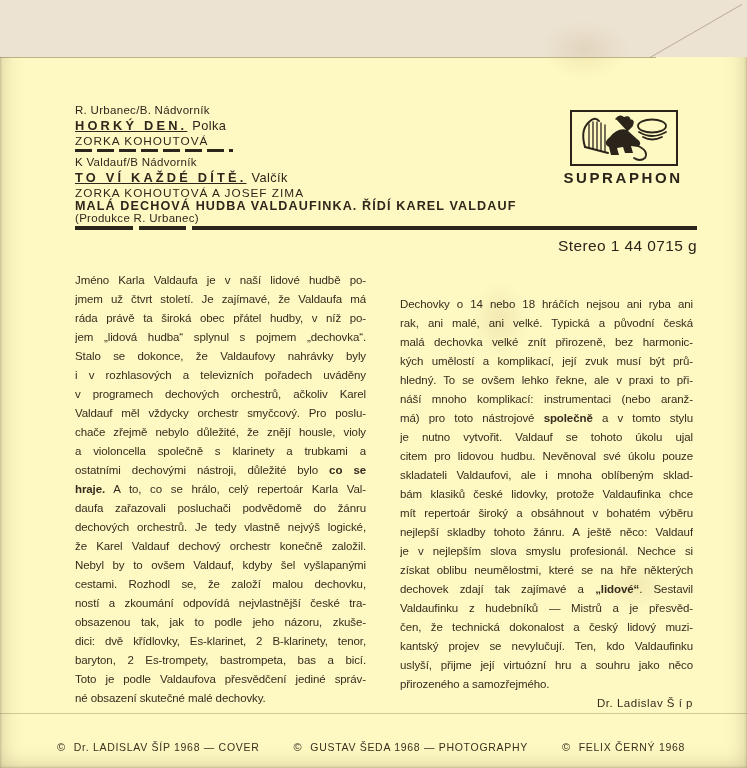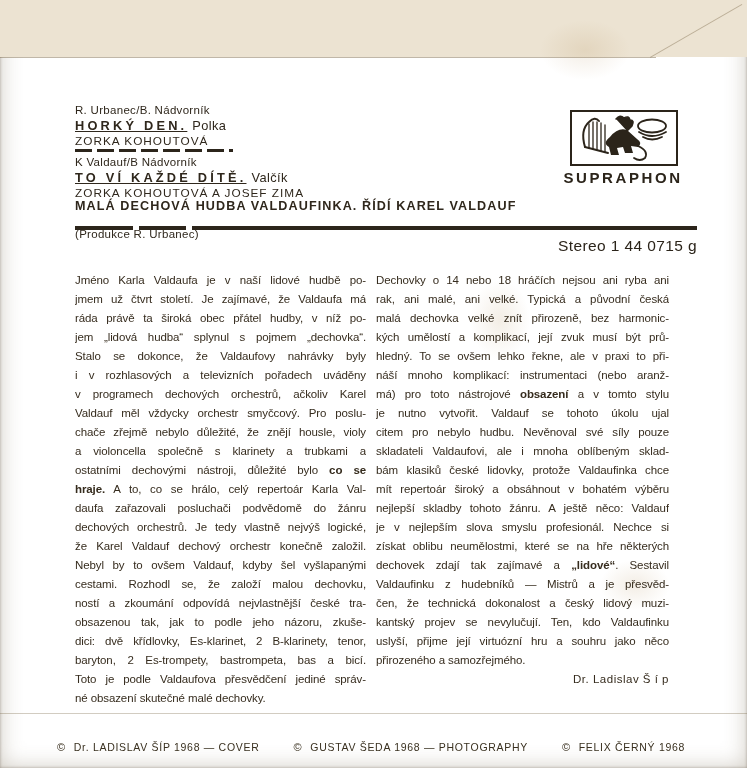--- a/index.html
+++ b/index.html
@@ -5,21 +5,21 @@
   html,body { margin:0; padding:0; }
   body {
     width:747px; height:768px;
     background:#7e7668;
     font-family:"Liberation Sans", sans-serif;
     position:relative;
     overflow:hidden;
   }
   .sleeve {
     position:absolute; inset:0;
-    background:#ffffff;
+    background:#fef9c3;
     box-shadow: inset 0 0 22px rgba(96,78,50,.30), inset 0 0 3px rgba(60,48,30,.40);
     overflow:hidden;
   }
   .flap {
     position:absolute; top:0; left:0; right:0; height:57px;
     background:#ece3d2;
   }
   .flap-seam {
     position:absolute; top:57px; left:0; width:656px; height:1px;
     background:rgba(115,95,62,.45);
@@ -80,21 +80,21 @@
     text-align:right; font-weight:normal; font-size:15.5px; letter-spacing:.4px;
     color:#2b241a; white-space:nowrap;margin-top:40px;
   }
 
   
   .col {
     position:absolute; top:271px; width:291px;
     color:#362c1e; font-size:11.5px; letter-spacing:-.1px;
   }
   .col-left  { left:75px;  }
-  .col-right { left:376px; width:293px; }
+  .col-right { left:400px; width:293px;margin-top:24px; }
   .tline {
     height:19px; line-height:19px;
     text-align:justify; text-align-last:justify;
     overflow:hidden;
   }
   .tline.last  { text-align-last:left; }
   .tline.right { text-align-last:right; letter-spacing:.5px; }
   .tline b { font-weight:bold; }
 
   
@@ -124,21 +124,21 @@
       <span class="title-strong">HORKÝ DEN.</span><span class="title-sub">Polka</span>
     </div>
     <div class="hline artist" style="top:134px">ZORKA KOHOUTOVÁ</div>
     <div class="dash-rule"></div>
     <div class="hline credits" style="top:156px">K Valdauf/B Nádvorník</div>
     <div class="hline title-line" style="top:170px">
       <span class="title-strong">TO VÍ KAŽDÉ DÍTĚ.</span><span class="title-sub">Valčík</span>
     </div>
     <div class="hline artist" style="top:186px">ZORKA KOHOUTOVÁ A JOSEF ZIMA</div>
     <div class="hline ensemble" style="top:199px">MALÁ DECHOVÁ HUDBA VALDAUFINKA. ŘÍDÍ KAREL VALDAUF</div>
-    <div class="hline production" style="top:228px">(Produkce R. Urbanec)</div>
+    <div class="hline production" style="top:212px">(Produkce R. Urbanec)</div>
   </div>
 
   <div class="thick-rule"></div>
 
   <div class="logo-box">
     <svg viewBox="0 0 104 52">
       <g fill="none" stroke="#2b241a" stroke-width="2" stroke-linecap="round" stroke-linejoin="round">
         <path d="M13 35 Q8 18 17 10 Q23 4 27 9"></path>
         <path d="M13 35 L36 41"></path>
         <path d="M17 12 L17 36" stroke-width="1.3"></path>
@@ -183,23 +183,23 @@
       <div class="tline">Toto je podle Valdaufova přesvědčení jediné správ-</div>
       <div class="tline last">né obsazení skutečné malé dechovky.</div>
     </div>
   <div class="col col-right">
       <div class="tline">Dechovky o 14 nebo 18 hráčích nejsou ani ryba ani</div>
       <div class="tline">rak, ani malé, ani velké. Typická a původní česká</div>
       <div class="tline">malá dechovka velké znít přirozeně, bez harmonic-</div>
       <div class="tline">kých umělostí a komplikací, její zvuk musí být prů-</div>
       <div class="tline">hledný. To se ovšem lehko řekne, ale v praxi to při-</div>
       <div class="tline">náší mnoho komplikací: instrumentaci (nebo aranž-</div>
-      <div class="tline">má) pro toto nástrojové <b>obsazení</b> a v tomto stylu</div>
+      <div class="tline">má) pro toto nástrojové <b>společně</b> a v tomto stylu</div>
       <div class="tline">je nutno vytvořit. Valdauf se tohoto úkolu ujal</div>
-      <div class="tline">citem pro nebylo hudbu. Nevěnoval své síly pouze</div>
+      <div class="tline">citem pro lidovou hudbu. Nevěnoval své úkolu pouze</div>
       <div class="tline">skladateli Valdaufovi, ale i mnoha oblíbeným sklad-</div>
       <div class="tline">bám klasiků české lidovky, protože Valdaufinka chce</div>
       <div class="tline">mít repertoár široký a obsáhnout v bohatém výběru</div>
       <div class="tline">nejlepší skladby tohoto žánru. A ještě něco: Valdauf</div>
       <div class="tline">je v nejlepším slova smyslu profesionál. Nechce si</div>
       <div class="tline">získat oblibu neumělostmi, které se na hře některých</div>
       <div class="tline">dechovek zdají tak zajímavé a <b>„lidové“</b>. Sestavil</div>
       <div class="tline">Valdaufinku z hudebníků — Mistrů a je přesvěd-</div>
       <div class="tline">čen, že technická dokonalost a český lidový muzi-</div>
       <div class="tline">kantský projev se nevylučují. Ten, kdo Valdaufinku</div>

